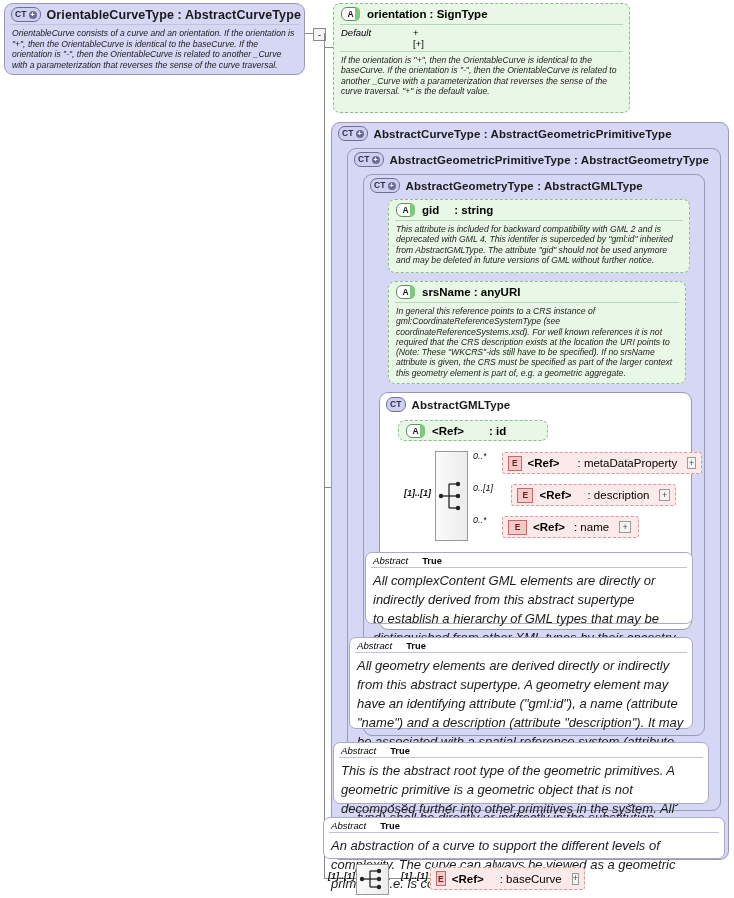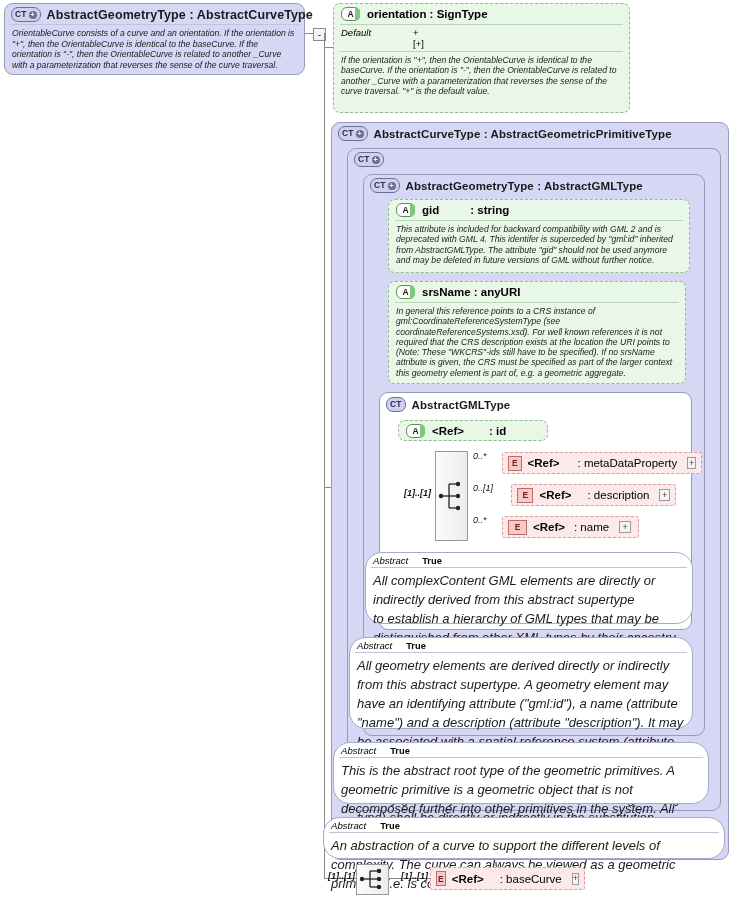--- a/index.html
+++ b/index.html
@@ -104,21 +104,21 @@
   .expander{
     width:10px;height:10px;border:1px solid #9a9a9a;background:#f4f4f4;
     display:inline-flex;align-items:center;justify-content:center;
     font-size:9px;line-height:1;color:#444;font-weight:normal;
     font-family:"Liberation Sans", sans-serif;
   }
 
   
   .doc-block{
     border:1px solid #a9a9c8;
-    border-radius:17px;
+    border-radius:7px;
     background:#ffffff;
   }
   .doc-head{
     display:flex;gap:14px;align-items:baseline;
     padding:2px 7px 1px 7px;font-size:9.6px;
   }
   .doc-head .k{font-style:italic;}
   .doc-head .v{font-weight:bold;font-size:9.3px;}
   .doc-sep{border-top:1px solid #c3c3d8;margin:0 5px;}
   .doc-text{
@@ -181,21 +181,21 @@
 <div class="ln lnh abs" style="left:425px;top:495px;width:10px;"></div>
 
 <div class="ln lnh abs" style="left:387px;top:878px;width:44px;"></div>
 
 <div class="ct-box abs" style="left:4px;top:3px;width:301px;height:72px;">
   <div class="ct-head big">
     <span class="badge-ct">
         <span>CT</span>
         <span class="plus">+</span>
       </span>
-    <span>AbstractGeometryType : AbstractCurveType</span>
+    <span>OrientableCurveType : AbstractCurveType</span>
   </div>
   <div class="doc-sep"></div>
   <div class="doc-text" style="font-size:8.6px;line-height:10.5px;padding-top:3px;">OrientableCurve consists of a curve and an orientation. If the orientation is "+", then the OrientableCurve is identical to the baseCurve. If the orientation is "-", then the OrientableCurve is related to another _Curve with a parameterization that reverses the sense of the curve traversal.</div>
 </div>
 
 <div class="attr-box abs" style="left:333px;top:3px;width:297px;height:110px;">
   <div class="attr-head">
     <span class="badge-a">
         <span>A</span>
       </span>
@@ -225,40 +225,41 @@
     <span>AbstractCurveType : AbstractGeometricPrimitiveType</span>
   </div>
 </div>
 
 <div class="ct-box abs" style="left:347px;top:148px;width:374px;height:663px;">
   <div class="ct-head">
     <span class="badge-ct">
         <span>CT</span>
         <span class="plus">+</span>
       </span>
+    <span>AbstractGeometricPrimitiveType : AbstractGeometryType</span>
   </div>
 </div>
 
 <div class="ct-box abs" style="left:363px;top:174px;width:342px;height:562px;">
   <div class="ct-head">
     <span class="badge-ct">
         <span>CT</span>
         <span class="plus">+</span>
       </span>
     <span>AbstractGeometryType : AbstractGMLType</span>
   </div>
 </div>
 
 <div class="attr-box abs" style="left:388px;top:199px;width:302px;height:74px;">
   <div class="attr-head">
     <span class="badge-a">
         <span>A</span>
       </span>
     <span>gid</span>
-    <span style="margin-left:24px;">: string</span>
+    <span style="margin-left:8px;">: string</span>
   </div>
   <div class="attr-sep"></div>
   <div class="attr-doc" style="font-size:8.6px;line-height:10.4px;">This attribute is included for backward compatibility with GML 2 and is deprecated with GML 4. This identifer is superceded by "gml:id" inherited from AbstractGMLType. The attribute "gid" should not be used anymore and may be deleted in future versions of GML without further notice.</div>
 </div>
 
 <div class="attr-box abs" style="left:388px;top:281px;width:298px;height:103px;">
   <div class="attr-head">
     <span class="badge-a">
         <span>A</span>
       </span>

